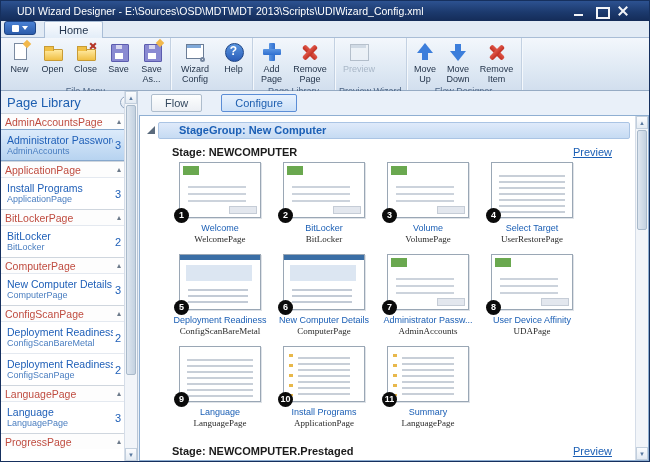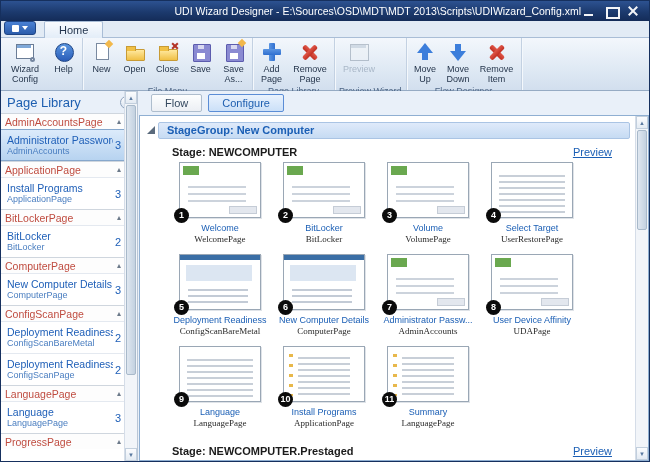--- a/index.html
+++ b/index.html
@@ -6,21 +6,21 @@
   html,body { background:#9aa7b8; }
   body { font-family:"Liberation Sans", sans-serif; }
   #window {
     position:relative; width:650px; height:462px; background:#dce7f3;
     border:1px solid #16305e; overflow:hidden; font-size:11px; color:#222;
   }
 
   
   .titlebar {
     height:20px; background:linear-gradient(#2d5291,#1c3a6e 55%,#142c58);
-    display:flex; align-items:center; padding:0 6px; color:#fff;text-align:right;
+    display:flex; align-items:center; padding:0 16px; color:#fff;
   }
   .titlebar .ttext { flex:1; font-size:10.5px; white-space:nowrap; overflow:hidden; }
   .wctl { display:flex; gap:6px; margin-right:2px; }
   .wbtn { width:16px; height:13px; position:relative; opacity:.95; }
   .wbtn.min::before { content:""; position:absolute; left:3px; bottom:2px; width:9px; height:2px; background:#fff; }
   .wbtn.max::before { content:""; position:absolute; left:3px; top:2px; width:10px; height:8px; border:2px solid #fff; }
   .wbtn.cls::before,.wbtn.cls::after { content:""; position:absolute; left:2px; top:5px; width:12px; height:2px; background:#fff; }
   .wbtn.cls::before { transform:rotate(45deg);} .wbtn.cls::after { transform:rotate(-45deg);}
 
   
@@ -104,29 +104,29 @@
   .plitem.selected { background:linear-gradient(#dcebfb,#b7d3f0); border:1px solid #86a7cc; border-left:none; border-right:none; }
 
   
   .vscroll { position:absolute; top:0; right:0; bottom:0; width:13px; background:#f2f5f9; border-left:1px solid #d5dde8; }
   .vscroll .arr { position:absolute; left:0; width:12px; height:13px; background:linear-gradient(#fbfcfe,#e4ebf3); border:1px solid #c2cfdd; color:#5a7aa0; font-size:6px; text-align:center; line-height:12px; }
   .vscroll .arr.up { top:0; } .vscroll .arr.dn { bottom:0; }
   .vscroll .thumb { position:absolute; left:1px; width:10px; background:linear-gradient(90deg,#dfe7f0,#c3d1e0); border:1px solid #a8b9ca; border-radius:2px; }
 
   
   .main { flex:1; position:relative; background:#e9f0f9; }
-  .mtabs { height:24px; display:flex; align-items:center; gap:6px; padding-left:13px; }
+  .mtabs { height:24px; display:flex; align-items:center; gap:19px; padding-left:13px; }
   .mtab { height:18px; padding:0 13px; display:flex; align-items:center; font-size:11px; color:#33475e; background:linear-gradient(#fdfefe,#eceff4); border:1px solid #aebdcd; border-radius:2px; }
   .mtab.selected { background:linear-gradient(#e9f2fd,#cbe0f8); border:1px solid #5b8dd6; color:#1e5fb0; }
   .content { position:absolute; top:24px; left:1px; right:0; bottom:0; background:#fff; border:1px solid #8fafd2; overflow:hidden; }
   .cinner { position:absolute; top:0; left:0; right:13px; bottom:0; overflow:hidden; padding:4px 0 0 5px; }
 
   .sgrow { display:flex; align-items:flex-start; margin-top:2px; }
   .expander { width:0; height:0; border-left:8px solid transparent; border-bottom:8px solid #5a6a7c; margin:4px 3px 0 2px; }
-  .sgbar { flex:1; height:17px; margin-right:5px; background:linear-gradient(#dfeafa,#c6dbf3); border:1px solid #aac4e4; border-radius:2px; color:#1b5fb5; font-weight:bold; font-size:11px; line-height:15px; padding-left:8px; }
+  .sgbar { flex:1; height:17px; margin-right:5px; background:linear-gradient(#dfeafa,#c6dbf3); border:1px solid #aac4e4; border-radius:2px; color:#1b5fb5; font-weight:bold; font-size:11px; line-height:15px; padding-left:20px; }
 
   .stagerow { display:flex; align-items:center; margin:7px 15px 4px 27px; }
   .stagetitle { flex:1; font-weight:bold; font-size:11px; color:#1b1b1b; }
   .prevlink { color:#1b5fb5; font-size:11px; text-decoration:underline; margin-right:8px; }
 
   .cards { margin-left:27px; width:430px; display:flex; flex-wrap:wrap; }
   .card { width:96px; margin:0 8px 9px 0; text-align:center; }
   .thumbw { width:82px; height:56px; margin:0 auto; position:relative; background:#fff; border:1px solid #9aa7b5; box-shadow:1px 1px 0 #dfe3e8; }
   .badge { position:absolute; left:-6px; bottom:-6px; width:15px; height:15px; border-radius:50%; background:#0b0b0b; color:#fff; font-size:9px; font-weight:bold; line-height:15px; text-align:center; }
   .ctitle { margin-top:5px; font-size:9px; color:#1b5fb5; line-height:11px; white-space:nowrap; overflow:hidden; }
@@ -160,70 +160,70 @@
     <div class="appbtn">
       <span class="sq"></span>
       <span class="car"></span>
     </div>
     <div class="tab-home">Home</div>
   </div>
 
   <div class="ribbon">
     <div class="rgroup">
       <div class="rbtns">
+        <div class="rbtn">
+          <span class="icon i-new"></span>
+          <span class="lbl">New</span>
+        </div>
+        <div class="rbtn">
+          <span class="icon i-open"></span>
+          <span class="lbl">Open</span>
+        </div>
+        <div class="rbtn">
+          <span class="icon i-closef">
+              <i></i>
+            </span>
+          <span class="lbl">Close</span>
+        </div>
+        <div class="rbtn">
+          <span class="icon i-save">
+              <i></i>
+            </span>
+          <span class="lbl">Save</span>
+        </div>
+        <div class="rbtn">
+          <span class="icon i-saveas">
+              <i></i>
+              <b></b>
+            </span>
+          <span class="lbl">Save As...</span>
+        </div>
+      </div>
+      <div class="rglabel">File Menu</div>
+    </div>
+
+    <div class="rgroup">
+      <div class="rbtns">
         <div class="rbtn wide">
           <span class="icon i-wiz">
               <i></i>
             </span>
           <span class="lbl">Wizard Config</span>
         </div>
         <div class="rbtn">
           <span class="icon i-help"></span>
           <span class="lbl">Help</span>
         </div>
       </div>
       <div class="rglabel"></div>
     </div>
 
     <div class="rgroup">
       <div class="rbtns">
         <div class="rbtn">
-          <span class="icon i-new"></span>
-          <span class="lbl">New</span>
-        </div>
-        <div class="rbtn">
-          <span class="icon i-open"></span>
-          <span class="lbl">Open</span>
-        </div>
-        <div class="rbtn">
-          <span class="icon i-closef">
-              <i></i>
-            </span>
-          <span class="lbl">Close</span>
-        </div>
-        <div class="rbtn">
-          <span class="icon i-save">
-              <i></i>
-            </span>
-          <span class="lbl">Save</span>
-        </div>
-        <div class="rbtn">
-          <span class="icon i-saveas">
-              <i></i>
-              <b></b>
-            </span>
-          <span class="lbl">Save As...</span>
-        </div>
-      </div>
-      <div class="rglabel">File Menu</div>
-    </div>
-
-    <div class="rgroup">
-      <div class="rbtns">
-        <div class="rbtn">
           <span class="icon i-plus"></span>
           <span class="lbl">Add Page</span>
         </div>
         <div class="rbtn wide">
           <span class="icon i-xred"></span>
           <span class="lbl">Remove Page</span>
         </div>
       </div>
       <div class="rglabel">Page Library</div>
     </div>

